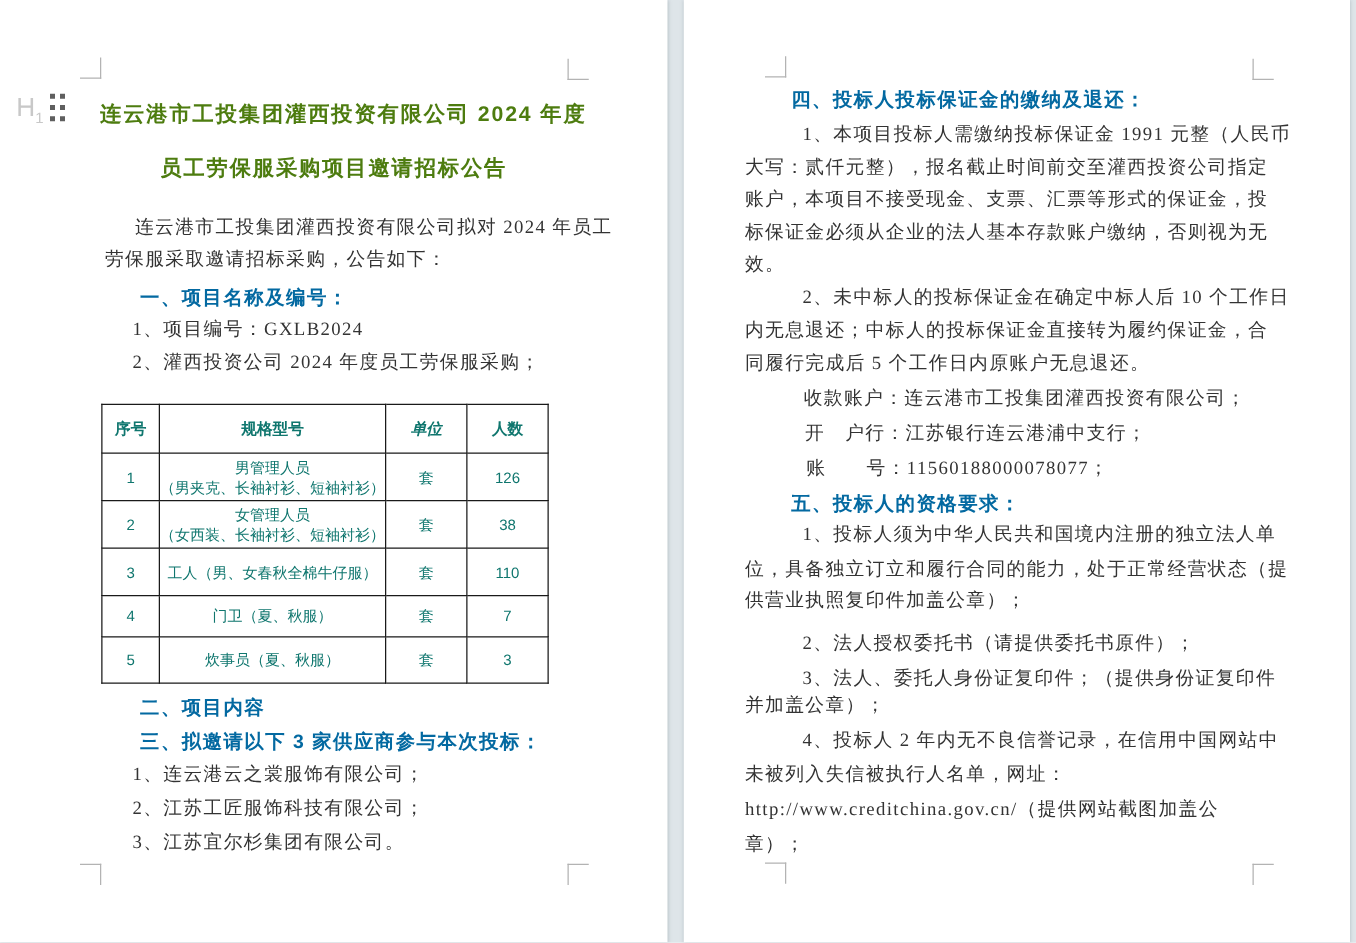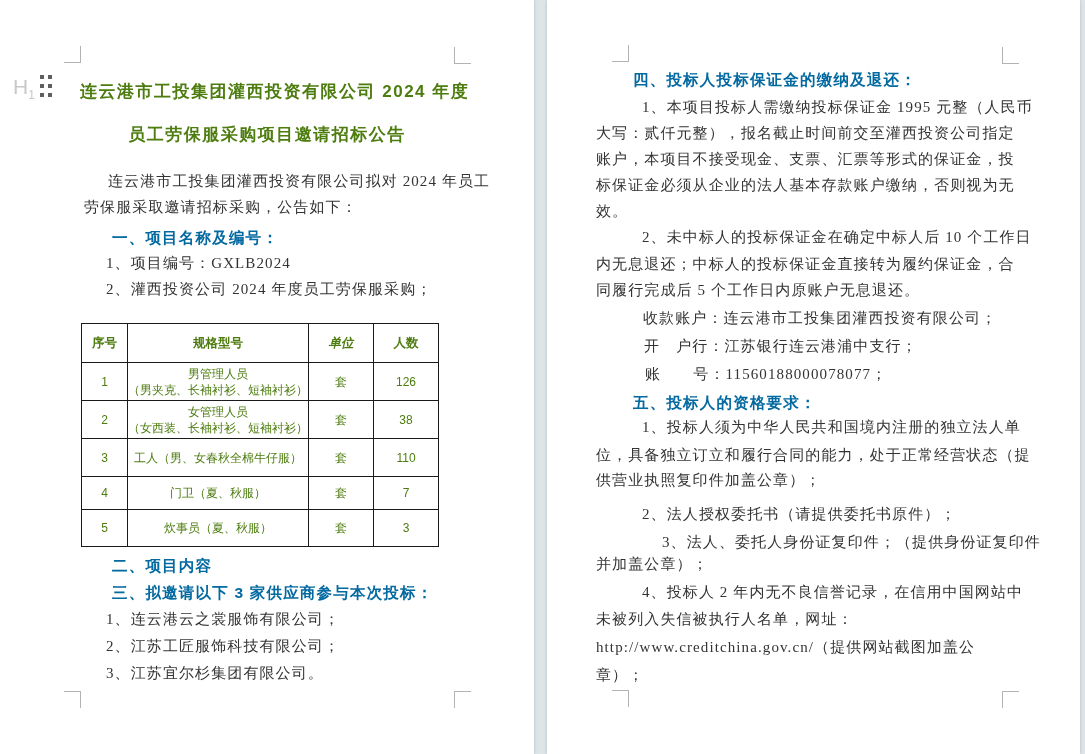--- a/index.html
+++ b/index.html
@@ -28,21 +28,21 @@
   
   .ln{position:absolute;white-space:nowrap;font-size:15px;letter-spacing:1.1px;color:#333;}
   .bold{font-family:"Liberation Sans","DejaVu Sans",sans-serif;font-weight:700;
         letter-spacing:1.2px;color:#0369a1;font-size:15.5px;}
   .title{position:absolute;left:80px;width:374px;text-align:center;white-space:nowrap;
         font-family:"Liberation Sans","DejaVu Sans",sans-serif;font-weight:700;
         font-size:17px;letter-spacing:1.5px;color:#4d7c0f;}
 
   
   table.spec{position:absolute;left:81px;top:323px;border-collapse:collapse;
-        font-family:"Liberation Sans","DejaVu Sans",sans-serif;font-size:12px;color:#4d7c0f;
+        font-family:"Liberation Sans","DejaVu Sans",sans-serif;font-size:12px;color:#0f766e;
         table-layout:fixed;}
   table.spec td,table.spec th{border:1px solid #1a1a1a;text-align:center;vertical-align:middle;
         padding:0;line-height:16px;}
   table.spec th{font-weight:700;font-size:12.5px;height:38px;}
   .c-no{width:45px;} .c-spec{width:180px;} .c-unit{width:64px;font-style:italic;} .c-cnt{width:64px;}
 </style>
 </head>
 <body>
 
 <div class="viewport">
@@ -134,21 +134,21 @@
   </div>
 
   <div class="page page2">
     <div class="mark tl" style="left:65px;top:45px;"></div>
     <div class="mark tr" style="left:455px;top:47px;"></div>
     <div class="mark bl" style="left:65px;top:690px;"></div>
     <div class="mark br" style="left:455px;top:691px;"></div>
 
     <div class="ln bold" style="top:70px;left:86px;">四、投标人投标保证金的缴纳及退还：</div>
 
-    <div class="ln" style="top:98px;left:95px;">1、本项目投标人需缴纳投标保证金 1995 元整（人民币</div>
+    <div class="ln" style="top:98px;left:95px;">1、本项目投标人需缴纳投标保证金 1991 元整（人民币</div>
     <div class="ln" style="top:124px;left:49px;">大写：贰仟元整），报名截止时间前交至灌西投资公司指定</div>
     <div class="ln" style="top:150px;left:49px;">账户，本项目不接受现金、支票、汇票等形式的保证金，投</div>
     <div class="ln" style="top:176px;left:49px;">标保证金必须从企业的法人基本存款账户缴纳，否则视为无</div>
     <div class="ln" style="top:202px;left:49px;">效。</div>
 
     <div class="ln" style="top:228px;left:95px;">2、未中标人的投标保证金在确定中标人后 10 个工作日</div>
     <div class="ln" style="top:255px;left:49px;">内无息退还；中标人的投标保证金直接转为履约保证金，合</div>
     <div class="ln" style="top:281px;left:49px;">同履行完成后 5 个工作日内原账户无息退还。</div>
 
     <div class="ln" style="top:309px;left:96px;">收款账户：连云港市工投集团灌西投资有限公司；</div>
@@ -156,21 +156,21 @@
     <div class="ln" style="top:365px;left:98px;">账　　号：11560188000078077；</div>
 
     <div class="ln bold" style="top:393px;left:86px;">五、投标人的资格要求：</div>
 
     <div class="ln" style="top:418px;left:95px;">1、投标人须为中华人民共和国境内注册的独立法人单</div>
     <div class="ln" style="top:446px;left:49px;">位，具备独立订立和履行合同的能力，处于正常经营状态（提</div>
     <div class="ln" style="top:471px;left:49px;">供营业执照复印件加盖公章）；</div>
 
     <div class="ln" style="top:505px;left:95px;">2、法人授权委托书（请提供委托书原件）；</div>
 
-    <div class="ln" style="top:533px;left:95px;margin-left:20px;">3、法人、委托人身份证复印件；（提供身份证复印件</div>
+    <div class="ln" style="top:533px;left:95px;">3、法人、委托人身份证复印件；（提供身份证复印件</div>
     <div class="ln" style="top:555px;left:49px;">并加盖公章）；</div>
 
     <div class="ln" style="top:583px;left:95px;">4、投标人 2 年内无不良信誉记录，在信用中国网站中</div>
     <div class="ln" style="top:638px;left:49px;">http://www.creditchina.gov.cn/（提供网站截图加盖公</div>
     <div class="ln" style="top:610px;left:49px;">未被列入失信被执行人名单，网址：</div>
     <div class="ln" style="top:666px;left:49px;">章）；</div>
   </div>
 
 </div>
 

